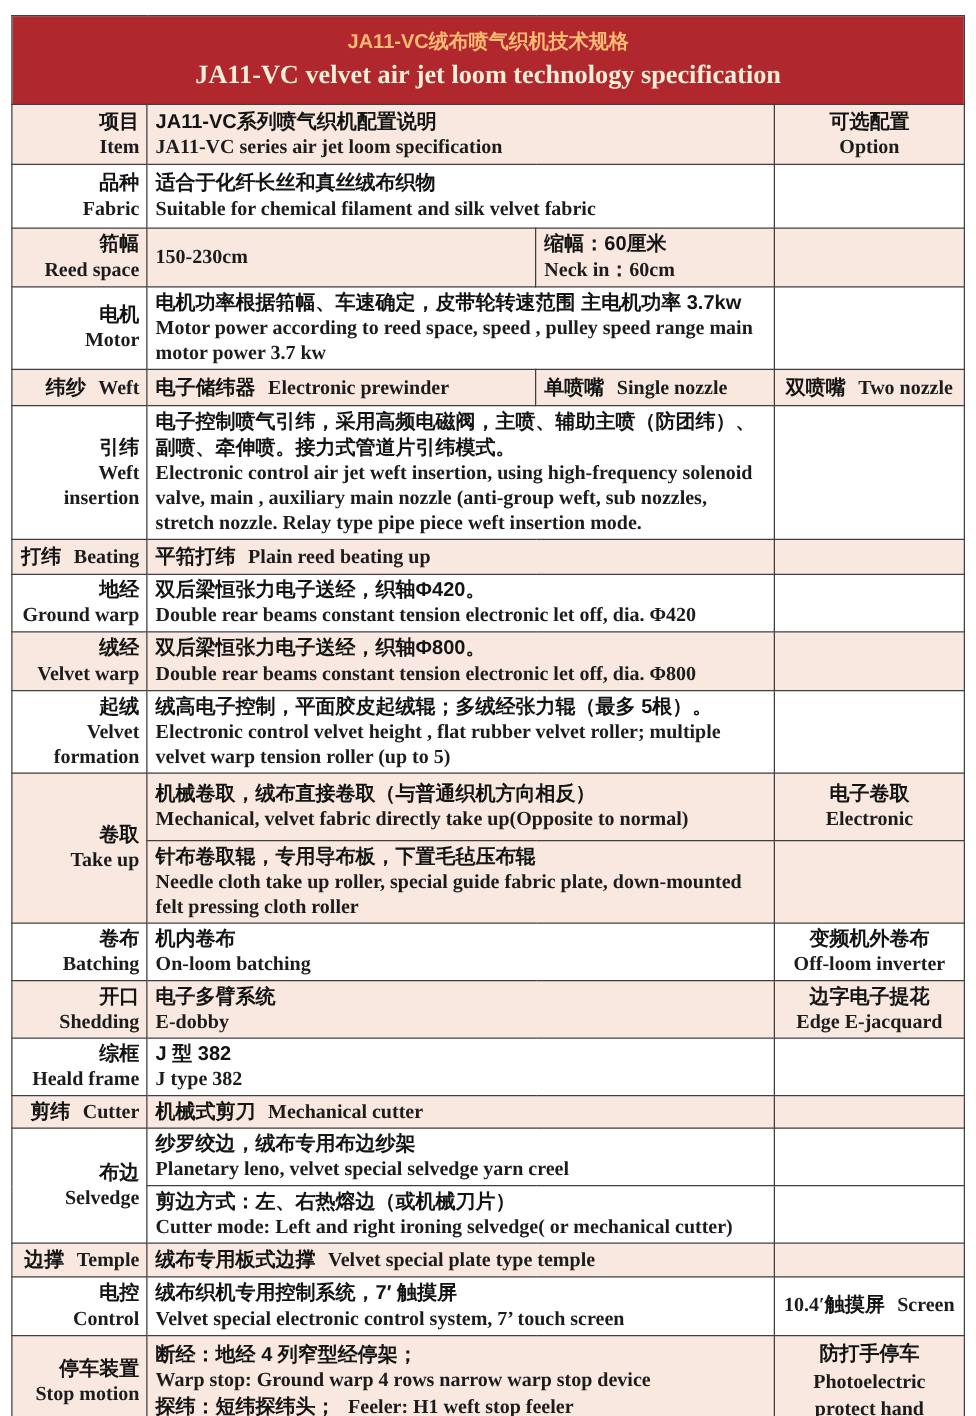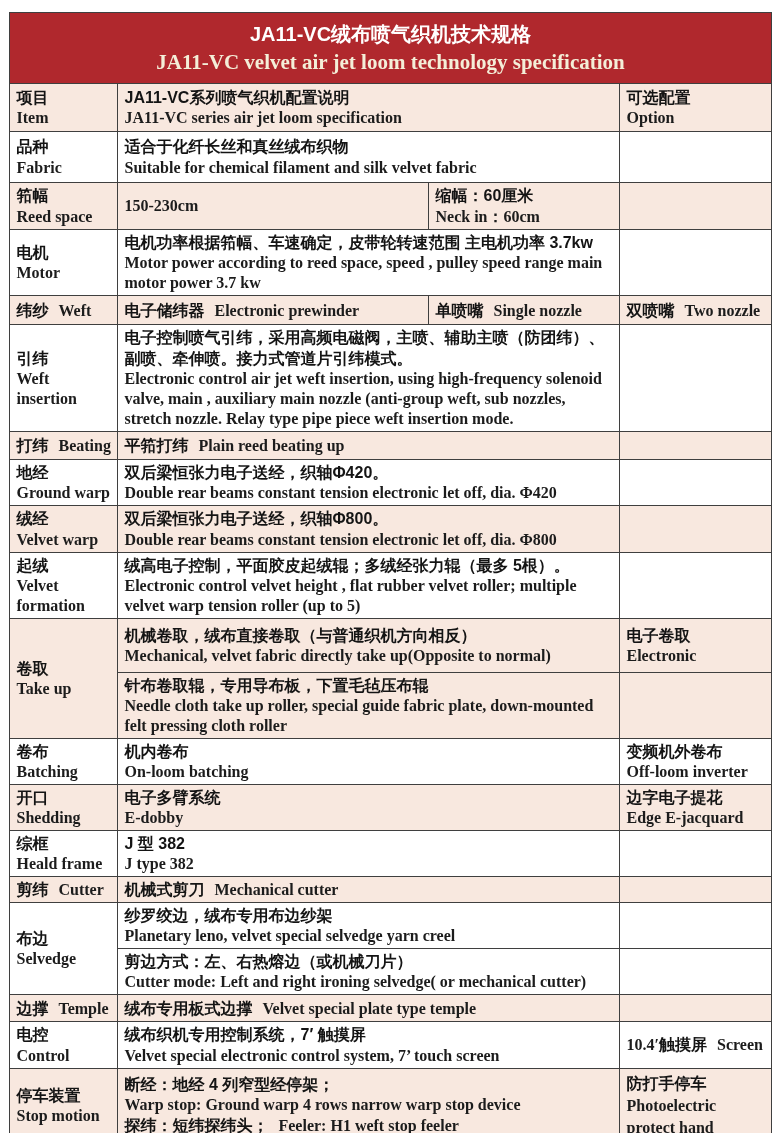--- a/index.html
+++ b/index.html
@@ -1,31 +1,31 @@
 <!DOCTYPE html>
 <html><head>
 <meta charset="utf-8">
 <style>
   html,body{margin:0;padding:0;background:#ffffff;}
   .page{width:781px;height:1133px;background:#ffffff;box-sizing:border-box;overflow:hidden;}
   table.spec{border-collapse:collapse;width:761px;margin:12px auto 0 auto;table-layout:fixed;}
   table.spec td{border:1px solid #3f3f3f;vertical-align:middle;padding:2px 6px;box-sizing:border-box;background:#ffffff;}
   tr.shade td{background:#f8e8df;}
   tr.title-row td{background:#b0282d;border:1px solid #3f3f3f;text-align:center;padding:6px 4px;}
-  .title-zh{font-family:"Liberation Sans",sans-serif;font-weight:bold;font-size:20px;color:#ffffff;line-height:1.5;}
+  .title-zh{font-family:"Liberation Sans",sans-serif;font-weight:bold;font-size:16px;color:#fdba74;line-height:1.5;}
   .title-en{font-family:"Liberation Serif",serif;font-weight:bold;font-size:21px;color:#f4eed8;line-height:1.3;}
   .zh{font-family:"Liberation Sans",sans-serif;font-weight:bold;font-size:16px;color:#141414;line-height:1.32;}
   .en{font-family:"Liberation Serif",serif;font-weight:bold;font-size:16px;color:#1c1c1c;line-height:1.25;}
   div.zh,div.en{display:block;}
   span.zh,span.en{display:inline;}
   span.en.after{margin-left:6px;margin-top:12px;}
-  .c-item{text-align:left;padding:2px 2px;}
+  .c-item{text-align:right;padding:2px 2px;}
   .c-main{text-align:left;padding:2px 10px;}
   .c-mid{text-align:left;}
-  .c-opt{text-align:left;padding:2px 4px;}
+  .c-opt{text-align:center;padding:2px 4px;}
   .h-title{height:71px}.h-item{height:48px}.h-fabric{height:51px}.h-reed{height:47px}
   .h-motor{height:61px}.h-weft{height:29px}.h-wi{height:103px}.h-beat{height:28px}
   .h-gw{height:42px}.h-vw{height:41px}.h-vf{height:61px}.h-tu1{height:54px}.h-tu2{height:57px}
   .h-batch{height:43px}.h-shed{height:40px}.h-heald{height:43px}.h-cut{height:17px}
   .h-sel1{height:43px}.h-sel2{height:41px}.h-temp{height:27px}.h-ctl{height:43px}.h-stop{height:73px}
   .sp-lines div{margin:2px 0;}
 </style>
 </head>
 <body>
 

